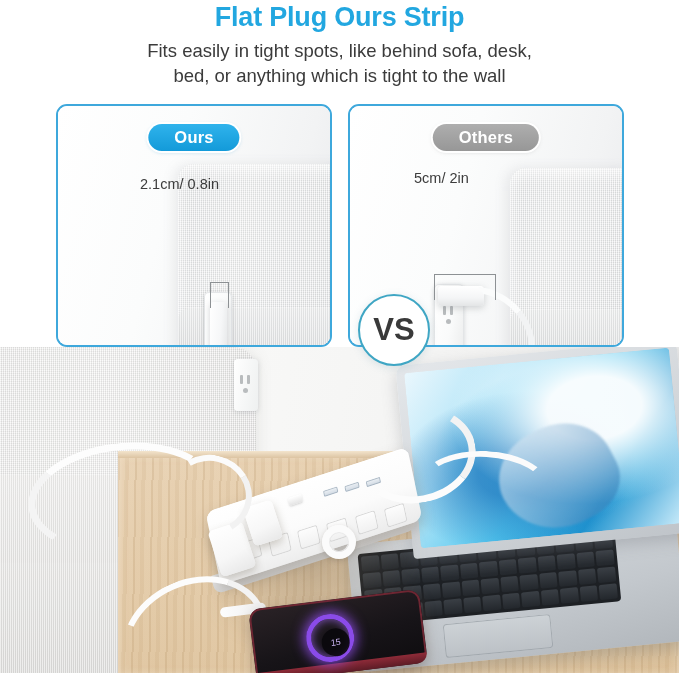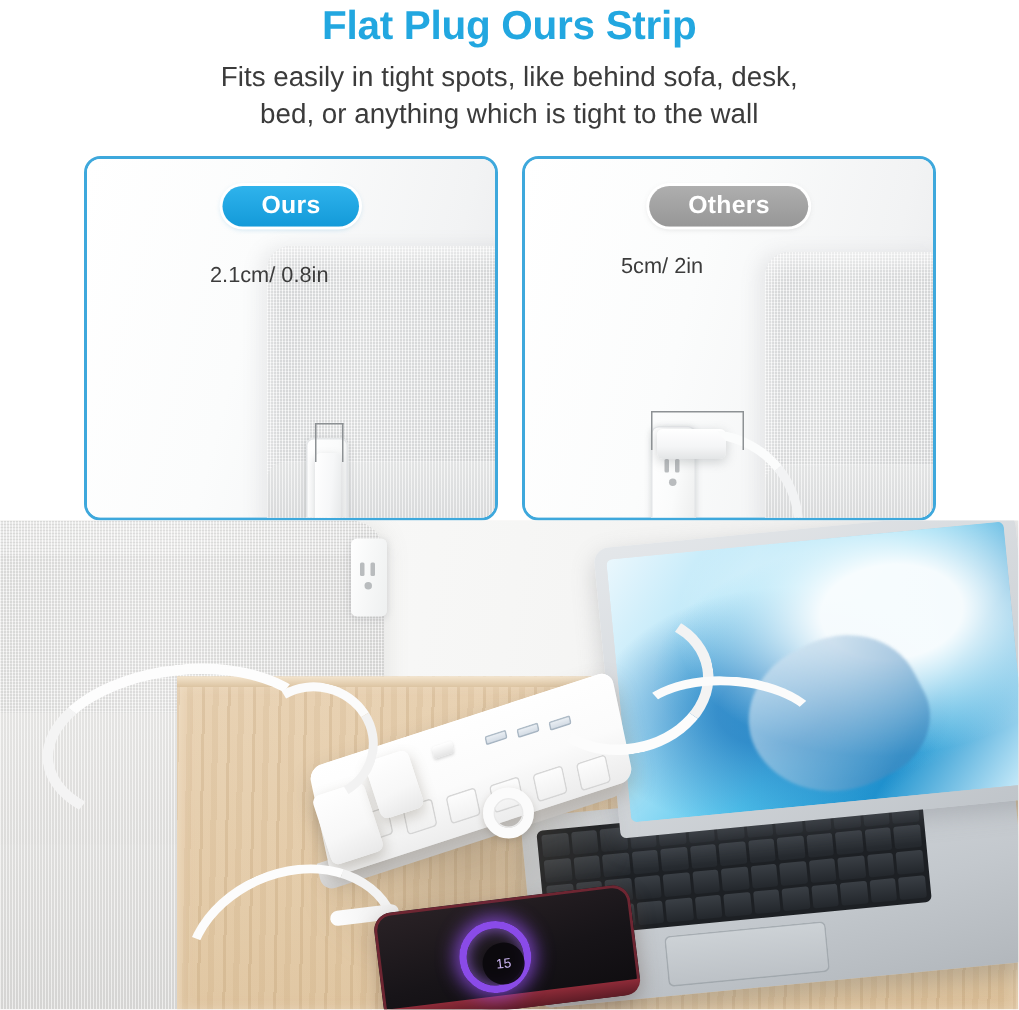--- a/index.html
+++ b/index.html
@@ -252,20 +252,21 @@
         <div class="slot r"></div>
         <div class="slot g"></div>
       </div>
       <div class="bulkplug" style="left:88px;top:180px;"></div>
       <div class="bulkcord" style="left:124px;top:184px;"></div>
       <div class="bracket" style="left:84px;top:168px;width:62px;"></div>
       <div class="meas" style="left:64px;top:64px;">5cm/ 2in</div>
       <div class="pill others">Others</div>
     </div>
 
+    <div class="vs">VS</div>
   </div>
 
   <div class="scene">
     <div class="scene-wall"></div>
 
     <div class="big-sofa-back"></div>
     <div class="big-sofa-seat"></div>
     <div class="big-sofa-pad"></div>
     <div class="wall-outlet">
       <div class="slotgrp" style="left:5px;top:16px;">

